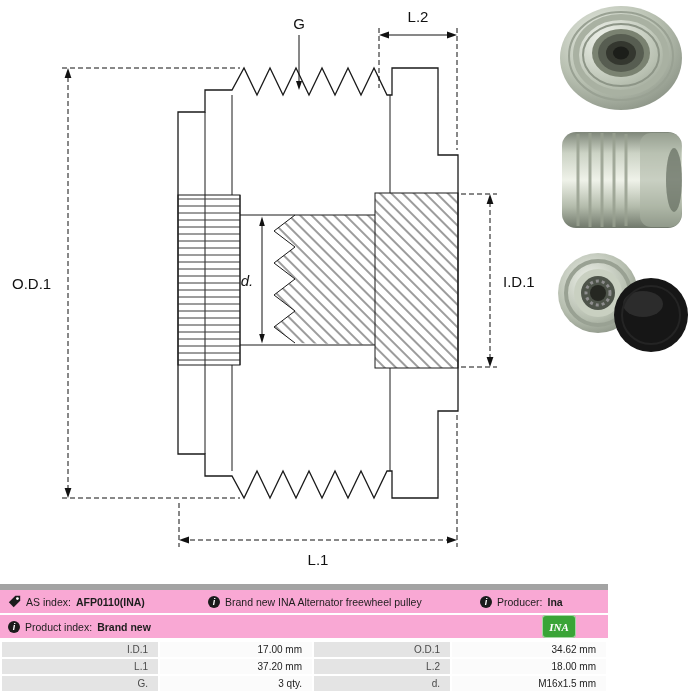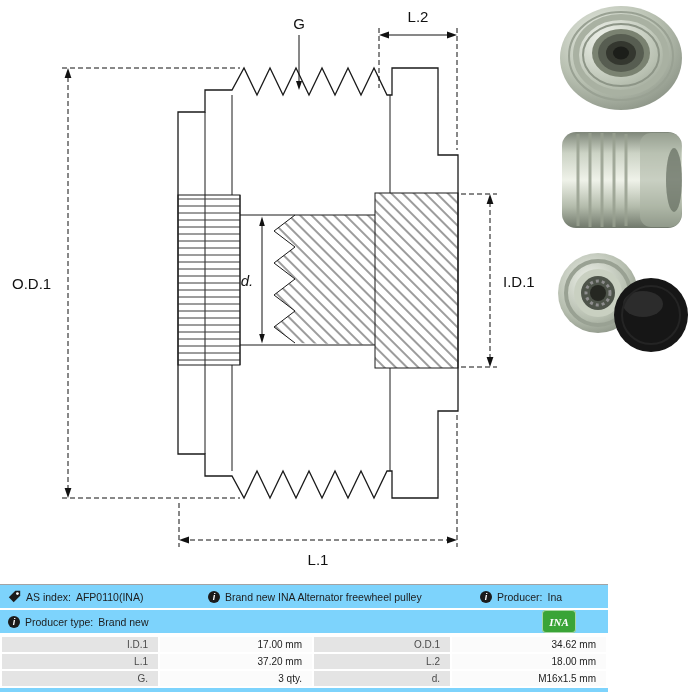--- a/index.html
+++ b/index.html
@@ -5,26 +5,26 @@
   * { margin:0; padding:0; box-sizing:border-box; }
   html,body { width:689px; height:692px; background:#fff; font-family:"Liberation Sans",sans-serif; }
   .canvas { position:relative; width:689px; height:692px; background:#fff; overflow:hidden; }
 
   .drawing { position:absolute; left:0; top:0; }
   .drawing text { font-family:"Liberation Sans",sans-serif; font-size:15px; fill:#111; }
 
   .photos { position:absolute; right:1px; top:3px; width:132px; display:flex; flex-direction:column; gap:7px; }
   .photo { width:132px; }
 
-  .bottom { position:absolute; left:0; top:584px; width:608px; height:108px; background:#7dd3fc; border-top:1px solid #a3a3a3; font-size:10.5px; color:#1d1d1d; }
+  .bottom { position:absolute; left:0; top:584px; width:608px; height:108px; background:#f9a8d4; border-top:6px solid #a3a3a3; font-size:10.5px; color:#1d1d1d; }
   .info-row { display:flex; align-items:center; height:25px; padding:0 8px; border-bottom:2px solid #fff; }
   .cell-left  { width:200px; display:flex; align-items:center; gap:5px; }
   .cell-mid   { width:272px; display:flex; align-items:center; gap:5px; }
   .cell-right { flex:1; display:flex; align-items:center; gap:5px; }
-  .info-row b { font-weight:normal; }
+  .info-row b { font-weight:bold; }
   .premium { color:#0a5bd7; font-weight:bold; letter-spacing:.2px; }
 
   .iico { width:12px; height:12px; min-width:12px; border-radius:50%; background:#1b1b1b; color:#fff;
           font-size:9px; font-weight:bold; font-style:italic; display:inline-flex; align-items:center; justify-content:center; }
   .tagico, .gemico { display:inline-flex; width:13px; height:13px; }
 
   .ina-logo { margin-left:auto; margin-right:24px; width:34px; height:23px; background:#3aa437; border-radius:4px;
               display:flex; align-items:center; justify-content:center; color:#fff; font-family:"Liberation Serif",serif;
               font-weight:bold; font-style:italic; font-size:11px; box-shadow: inset 0 0 0 1px rgba(255,255,255,.55); }
 
@@ -211,21 +211,21 @@
       <div class="cell-right">
         <span class="iico">i</span>
         <span>Producer:</span>
         <b>Ina</b>
       </div>
     </div>
 
     <div class="info-row">
       <div class="cell-mid">
         <span class="iico">i</span>
-        <span>Producer type:</span>
+        <span>Product index:</span>
         <b>Brand new</b>
       </div>
       <div class="cell-right">
         <span class="ina-logo">INA</span>
       </div>
     </div>
 
     <table class="specs">
       <colgroup>
           <col style="width:156px">

